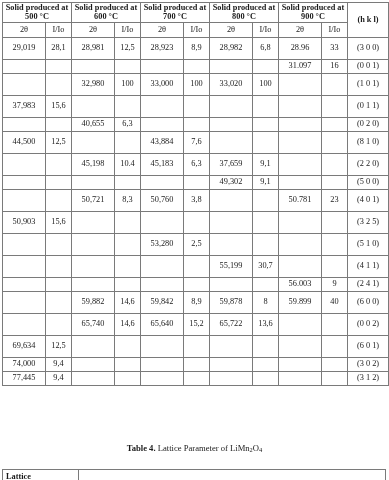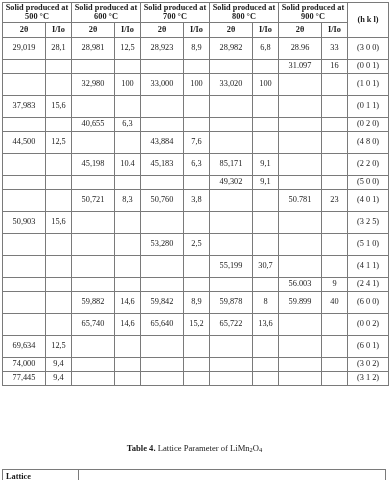--- a/index.html
+++ b/index.html
@@ -32,21 +32,21 @@
     font-weight:bold;
     font-size:8.6px;
     line-height:1.28;
     padding:2px 1px;
   }
   th.hkl-head{
     font-weight:bold;
     font-size:8.6px;
   }
   th.sub{
-    font-weight:bold;
+    font-weight:normal;
     font-size:8.4px;
     height:14px;
   }
   td.filled{background:#83C341;}
   td.hkl{font-size:8.3px;white-space:nowrap;}
 
   
   col.c2t{width:43px;}
   col.cio{width:26px;}
   col.chkl{width:41px;}
@@ -195,30 +195,30 @@
           <td>44,500</td>
           <td>12,5</td>
           <td class="filled"></td>
           <td class="filled"></td>
           <td>43,884</td>
           <td>7,6</td>
           <td class="filled"></td>
           <td class="filled"></td>
           <td class="filled"></td>
           <td class="filled"></td>
-          <td class="hkl">(4 8 0)</td>
+          <td class="hkl">(8 1 0)</td>
         </tr>
         <tr class="r-tall">
           <td class="filled"></td>
           <td class="filled"></td>
           <td>45,198</td>
           <td>10.4</td>
           <td>45,183</td>
           <td>6,3</td>
-          <td>85,171</td>
+          <td>37,659</td>
           <td>9,1</td>
           <td class="filled"></td>
           <td class="filled"></td>
           <td class="hkl">(2 2 0)</td>
         </tr>
         <tr class="r-short">
           <td class="filled"></td>
           <td class="filled"></td>
           <td class="filled"></td>
           <td class="filled"></td>

